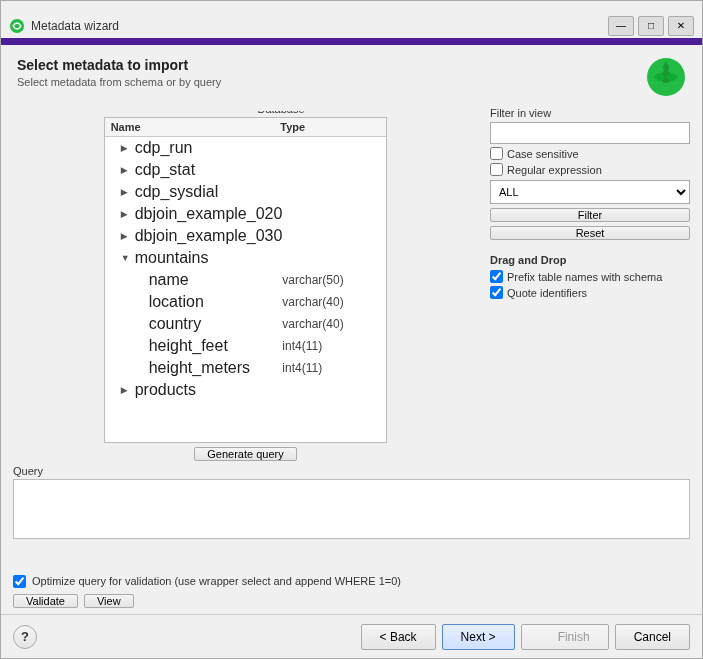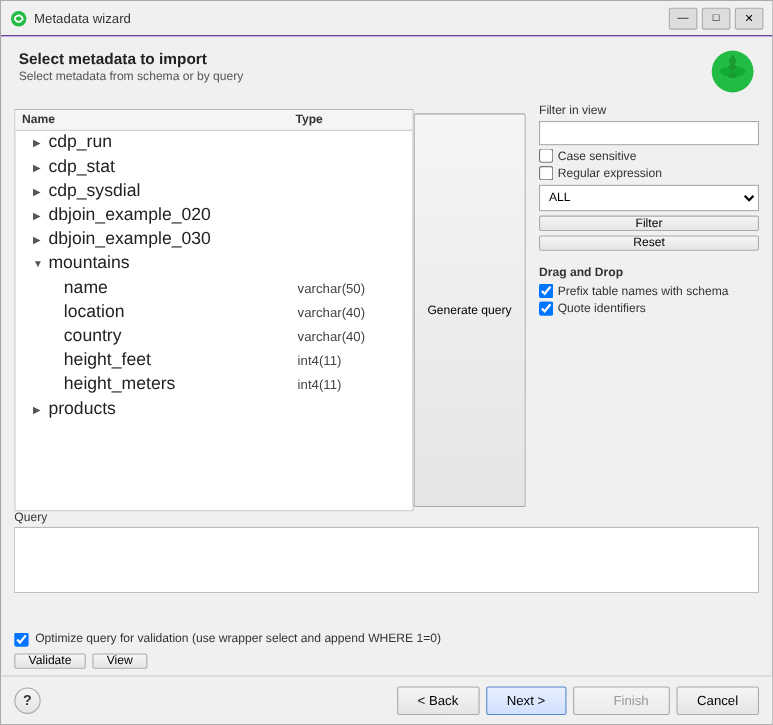--- a/index.html
+++ b/index.html
@@ -18,22 +18,23 @@
       border: 1px solid #aaa;
       display: flex;
       flex-direction: column;
     }
     .title-bar {
       background: #f0f0f0;
       height: 32px;
       display: flex;
       align-items: center;
       padding: 0 8px;
-      border-bottom: 1px solid #4c1d95;
+      border-bottom: 7px solid #4c1d95;
       flex-shrink: 0;
+      margin-top: 12px;
     }
     .title-bar-icon {
       width: 16px;
       height: 16px;
       margin-right: 6px;
     }
     .title-bar-text {
       font-size: 12px;
       color: #333;
       flex: 1;
@@ -109,21 +110,22 @@
       padding: 0 4px;
       font-size: 11px;
       color: #333;
     }
 
     .schema-box {
       margin-top: 6px;
       flex: 1;
       overflow: hidden;
       display: flex;
-      flex-direction: row;
+      flex-direction: column;
+      align-items: center;
     }
 
     .tree-container {
       flex: 1;
       border: 1px solid #bbb;
       background: white;
       overflow-y: scroll;
       overflow-x: hidden;
       position: relative;
     }

